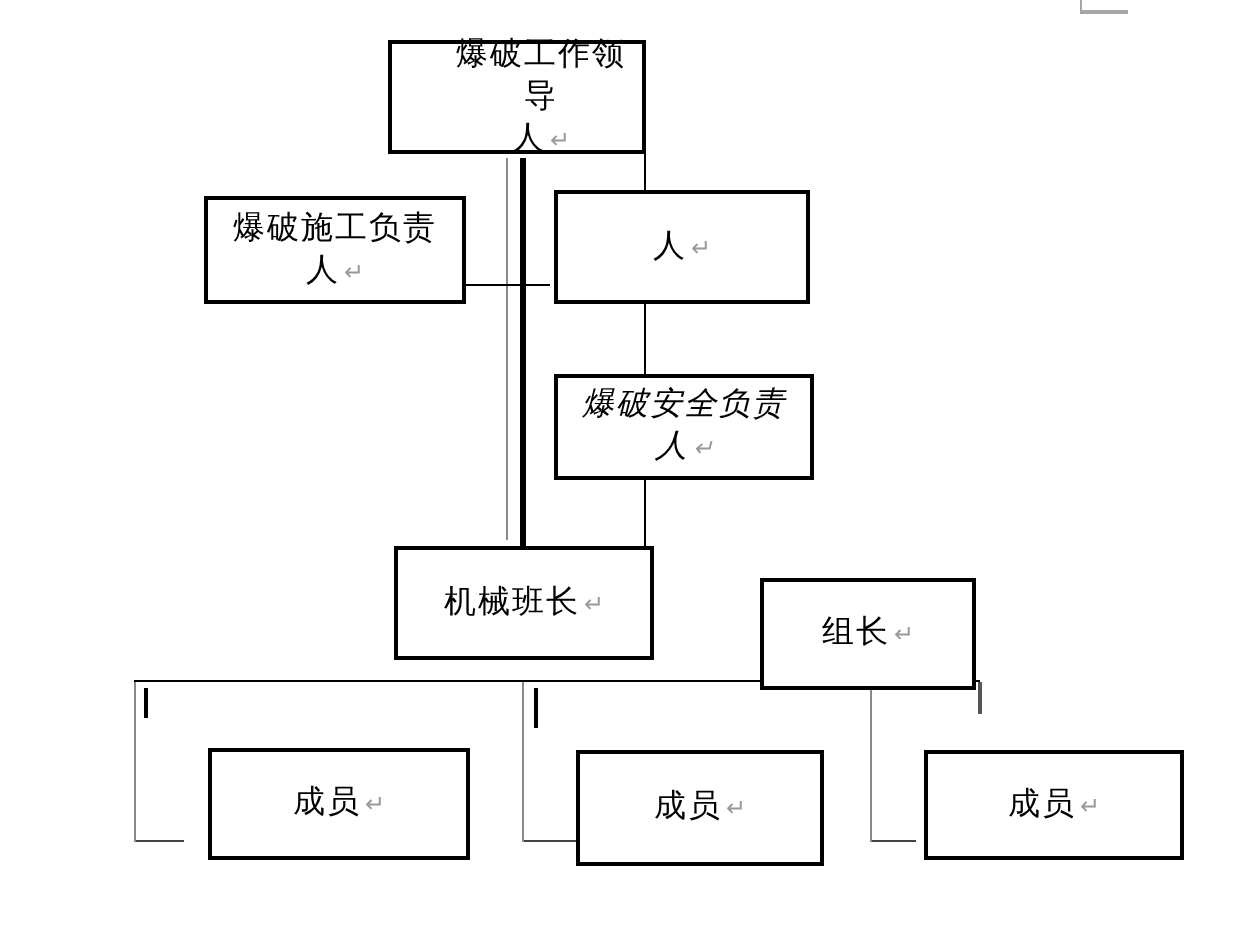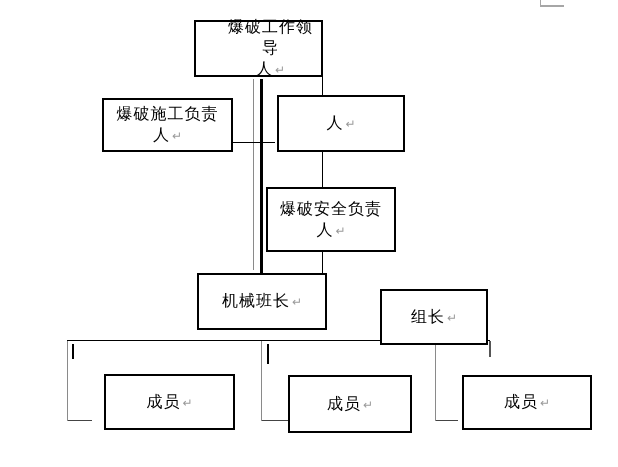--- a/index.html
+++ b/index.html
@@ -30,21 +30,21 @@
     color:#9a9a9a;
     font-size:12px;
     letter-spacing:0;
     margin-left:2px;
   }
   .cl{position:absolute;background:#000000;z-index:1;}
   
   .b-leader {left:194px; top:20px;  width:129px; height:57px;padding-left:24px;}
   .b-work   {left:102px; top:98px;  width:131px; height:54px;}
   .b-constr {left:277px; top:95px;  width:128px; height:57px;}
-  .b-safety {left:266px; top:187px; width:130px; height:65px;}
+  .b-safety {left:277px; top:187px; width:130px; height:53px;font-style:italic;}
   .b-blast  {left:18px;  top:275px; width:132px; height:57px;}
   .b-machine{left:197px; top:273px; width:130px; height:57px;}
   .b-group  {left:380px; top:289px; width:108px; height:56px;}
   .b-m1     {left:104px; top:374px; width:131px; height:56px;}
   .b-m2     {left:288px; top:375px; width:124px; height:58px;}
   .b-m3     {left:462px; top:375px; width:130px; height:55px;}
   
   .trunk-gray {left:253px; top:79px;  width:1px;  height:191px; background:#8a8a8a;}
   .trunk-black{left:260px; top:79px;  width:3px;  height:202px;}
   .cross-h    {left:233px; top:142px; width:42px; height:1px;}

